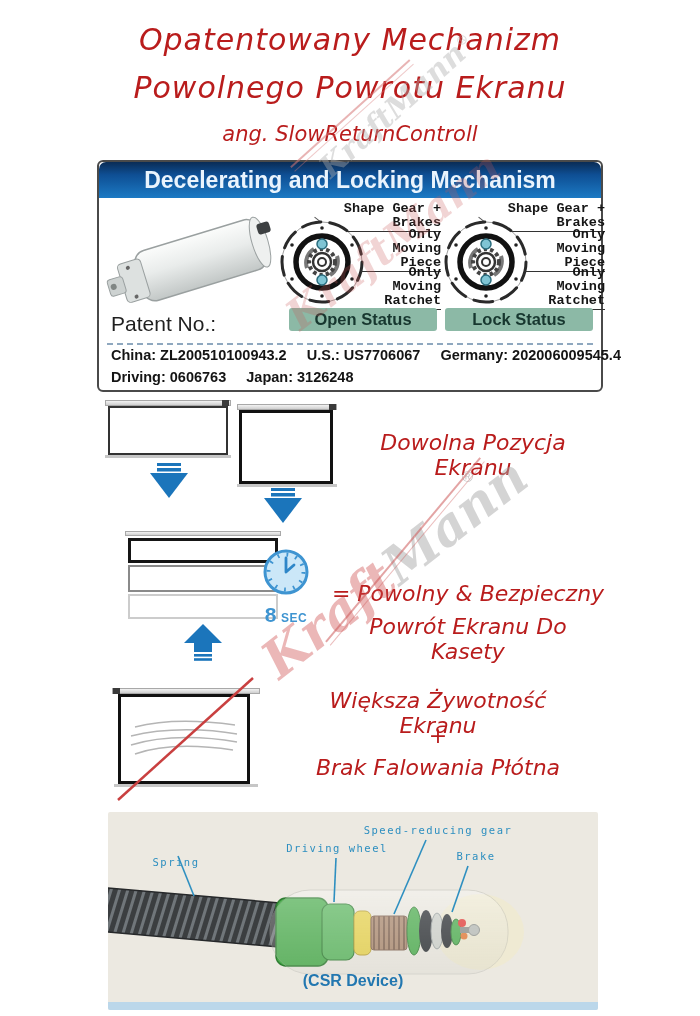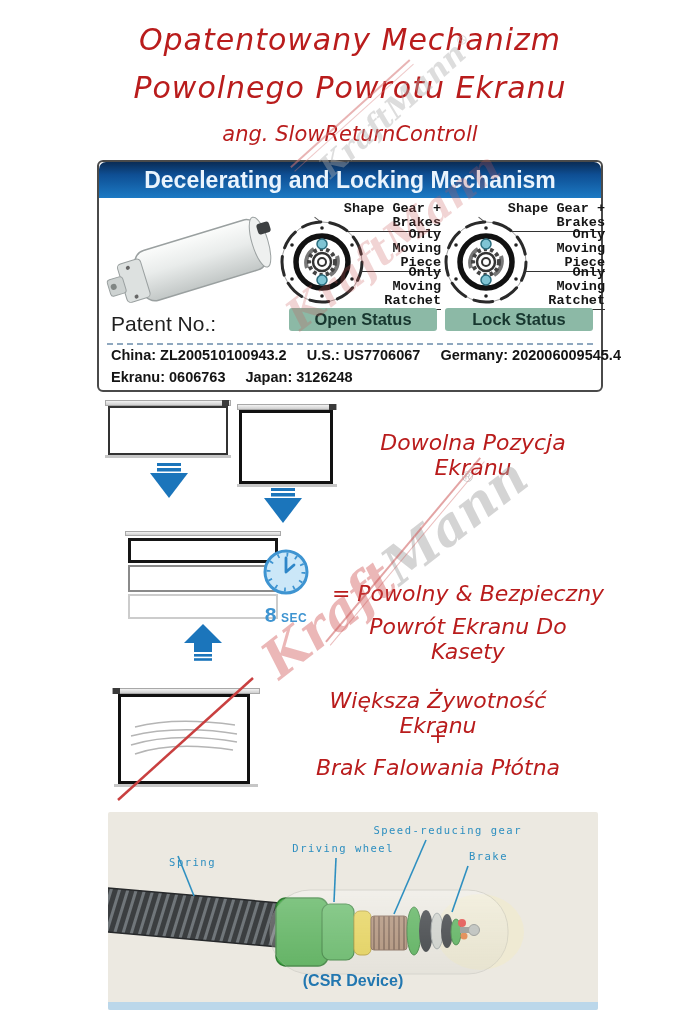--- a/index.html
+++ b/index.html
@@ -67,21 +67,21 @@
   .cap-sr2{position:absolute;left:330px;top:581px;width:276px;text-align:center;font-size:22px;}
   .cap-sr3{position:absolute;left:330px;top:614px;width:276px;text-align:center;font-size:22px;}
   .cap-d1{position:absolute;left:288px;top:688px;width:300px;text-align:center;font-size:22px;}
   .cap-dp{position:absolute;left:288px;top:723px;width:300px;text-align:center;font-size:22px;}
   .cap-d2{position:absolute;left:288px;top:755px;width:300px;text-align:center;font-size:22px;}
 
   
   .photo{position:absolute;left:108px;top:812px;width:490px;height:198px;background:#ECE9E1;border-radius:2px;overflow:hidden;}
   .photo svg{position:absolute;left:0;top:0;}
   .ph-label{position:absolute;font-family:"DejaVu Sans Mono",monospace;font-size:10.5px;letter-spacing:1.5px;
-            color:#2E8FC0;text-align:right;white-space:nowrap;}
+            color:#2E8FC0;text-align:center;white-space:nowrap;}
   .lb-spring{left:28px;top:44px;width:80px;}
   .lb-wheel{left:172px;top:30px;width:114px;}
   .lb-gear{left:246px;top:12px;width:168px;}
   .lb-brake{left:336px;top:38px;width:64px;}
   .ph-caption{position:absolute;left:120px;top:160px;width:250px;text-align:center;
               font-size:16px;font-weight:bold;color:#2277B0;}
 
   
   .wm{position:absolute;pointer-events:none;z-index:6;font-family:"DejaVu Serif",serif;
       font-style:italic;font-weight:bold;text-align:center;}
@@ -189,21 +189,21 @@
     <div class="status-badge st-lock">Lock Status</div>
 
     <div class="patent-heading">Patent No.:</div>
     <div class="patent-divider"></div>
     <div class="patent-line pl1">
       <span class="pat-entry"><span>China:</span><span class="pat-n">ZL200510100943.2</span></span>
       <span class="pat-entry"><span>U.S.:</span><span class="pat-n">US7706067</span></span>
       <span class="pat-entry"><span>Germany:</span><span class="pat-n">202006009545.4</span></span>
     </div>
     <div class="patent-line pl2">
-      <span class="pat-entry"><span>Ekranu:</span><span class="pat-n">0606763</span></span>
+      <span class="pat-entry"><span>Driving:</span><span class="pat-n">0606763</span></span>
       <span class="pat-entry"><span>Japan:</span><span class="pat-n">3126248</span></span>
     </div>
   </div>
 
   <div class="screenA">
     <div class="case-bar" style="width:126px;"></div>
     <div class="case-nub" style="right:2px;"></div>
     <div class="scr-body" style="left:3px;top:6px;width:120px;height:49px;border:2px solid #333;"></div>
     <div class="scr-foot" style="left:0;top:55px;width:126px;"></div>
   </div>

